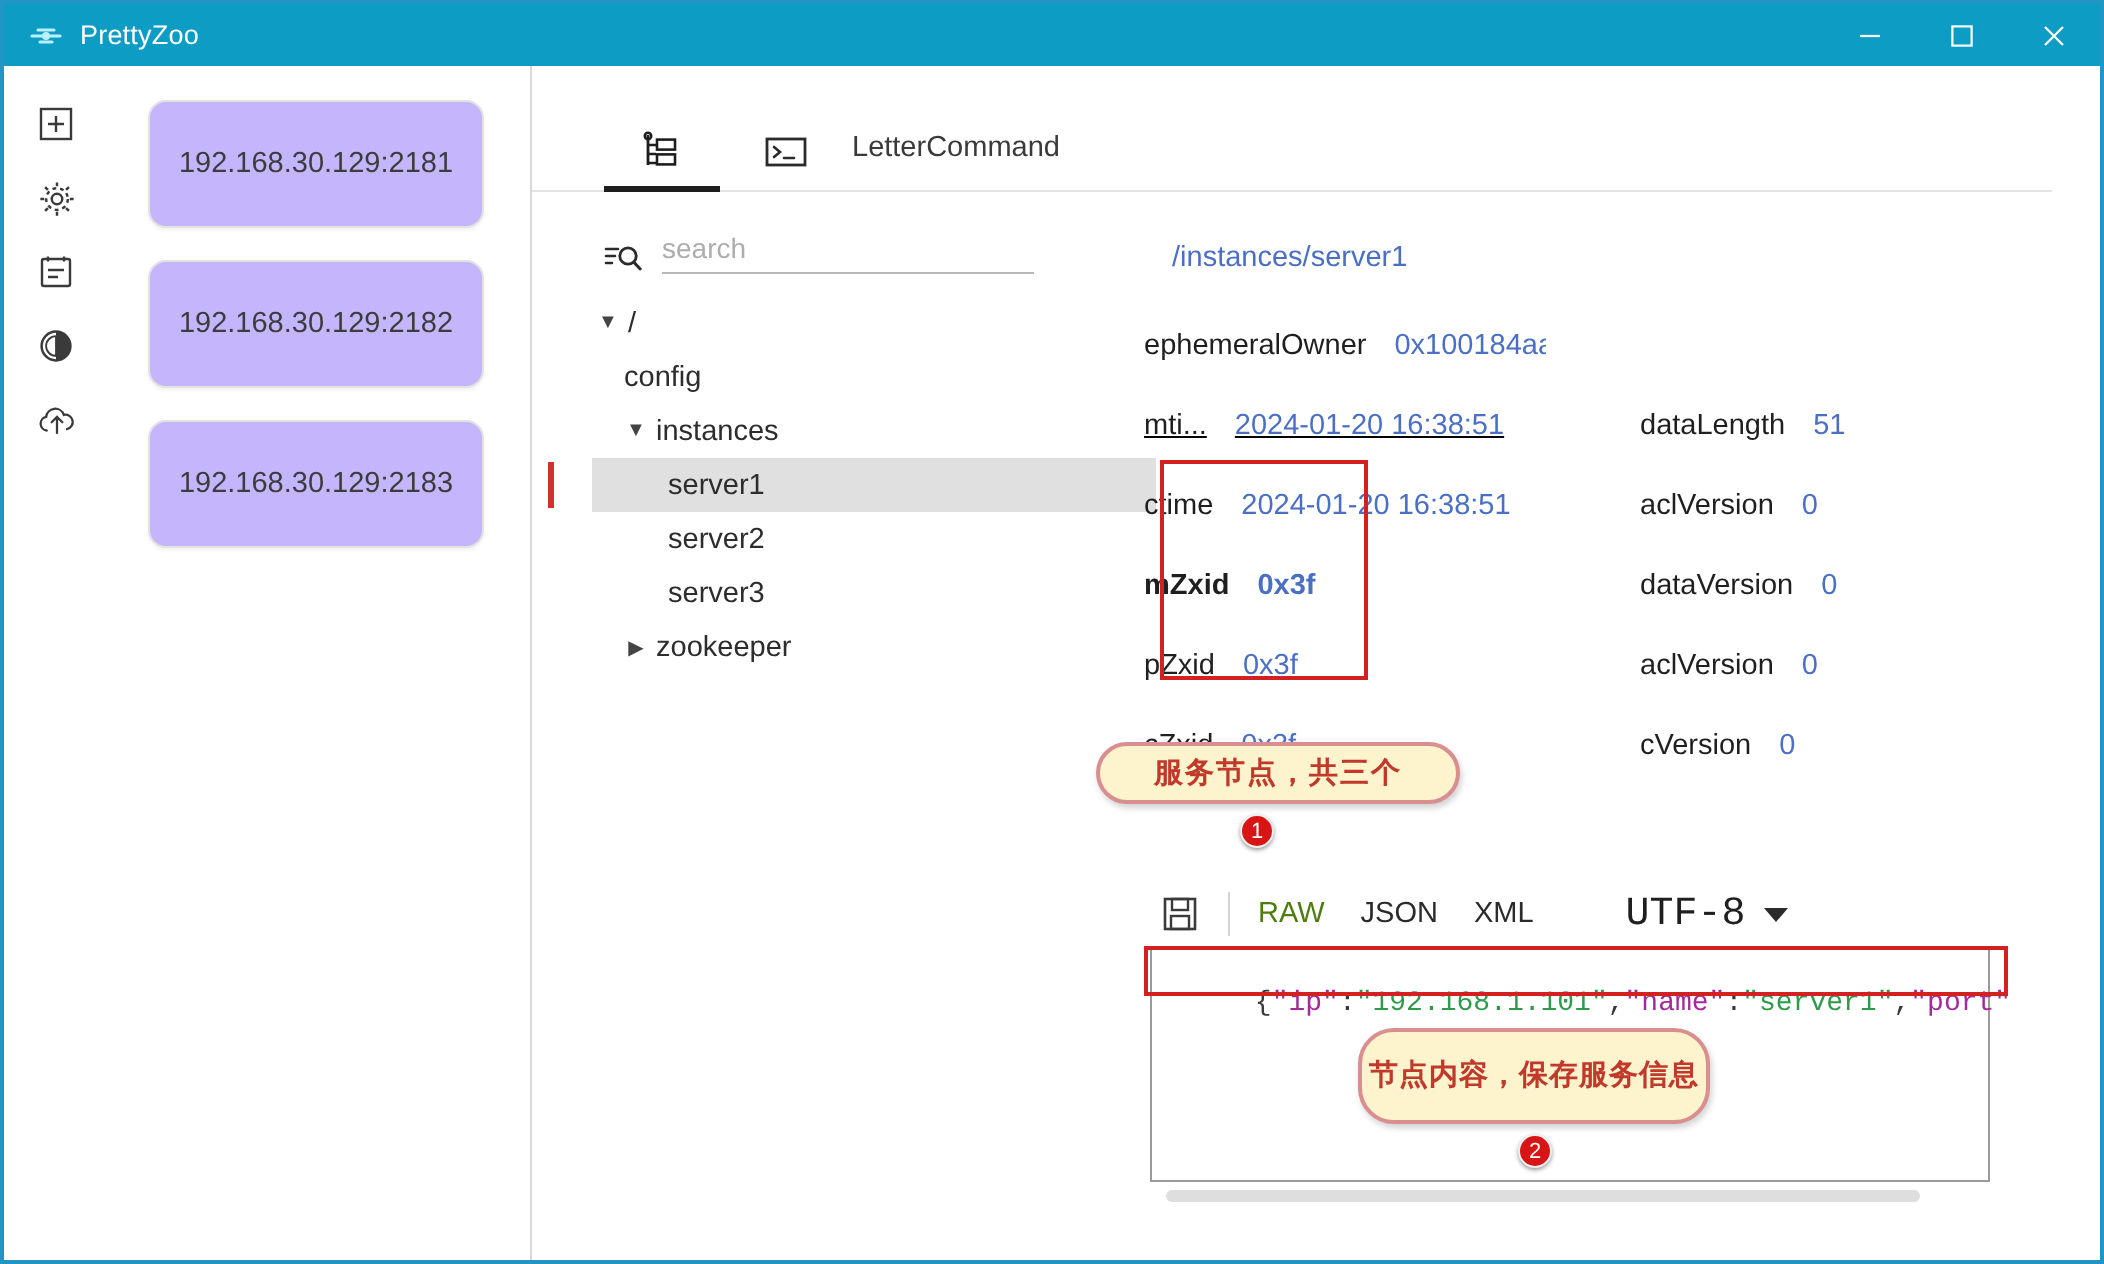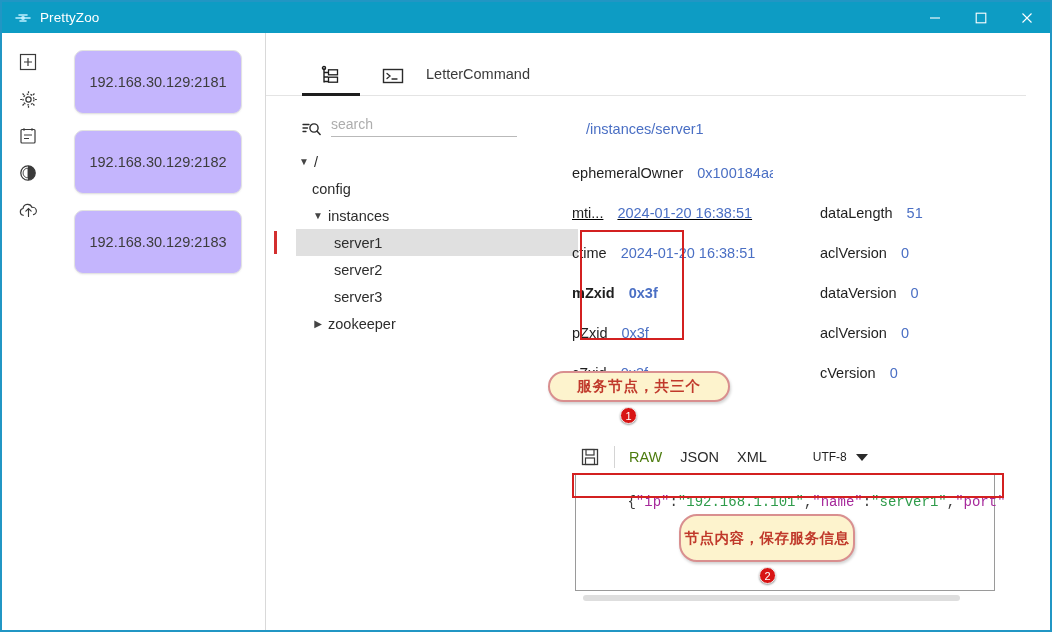--- a/index.html
+++ b/index.html
@@ -194,22 +194,22 @@
     width: 420px; height: 32px;
     display: flex; align-items: center;
   }
   #save-icon { margin-left: 8px; }
   #tb-sep { width:1px; height:22px; background:#d4d4d4; margin:0 14px 0 14px; }
   .fmt {
     font-size: 14.5px; color: #4d7c0f; margin-right: 18px;
   }
   .fmt.inactive { color: #2b2b2b; }
   #encoding {
-    margin-left: 28px; font-size: 12px; color: #1f1f1f;
-    display: flex; align-items: center;
+    margin-left: 28px; font-size: 20px; color: #1f1f1f;
+    display: flex; align-items: center; font-family: Liberation Mono, monospace;
   }
   #enc-caret {
     margin-left: 9px; width: 0; height: 0;
     border-left: 6px solid transparent; border-right: 6px solid transparent;
     border-top: 7px solid #2b2b2b;
   }
   #editor-box {
     position: absolute; left: 309px; top: 441px;
     width: 420px; height: 117px;
     border: 1px solid #9a9a9a; background: #ffffff;

